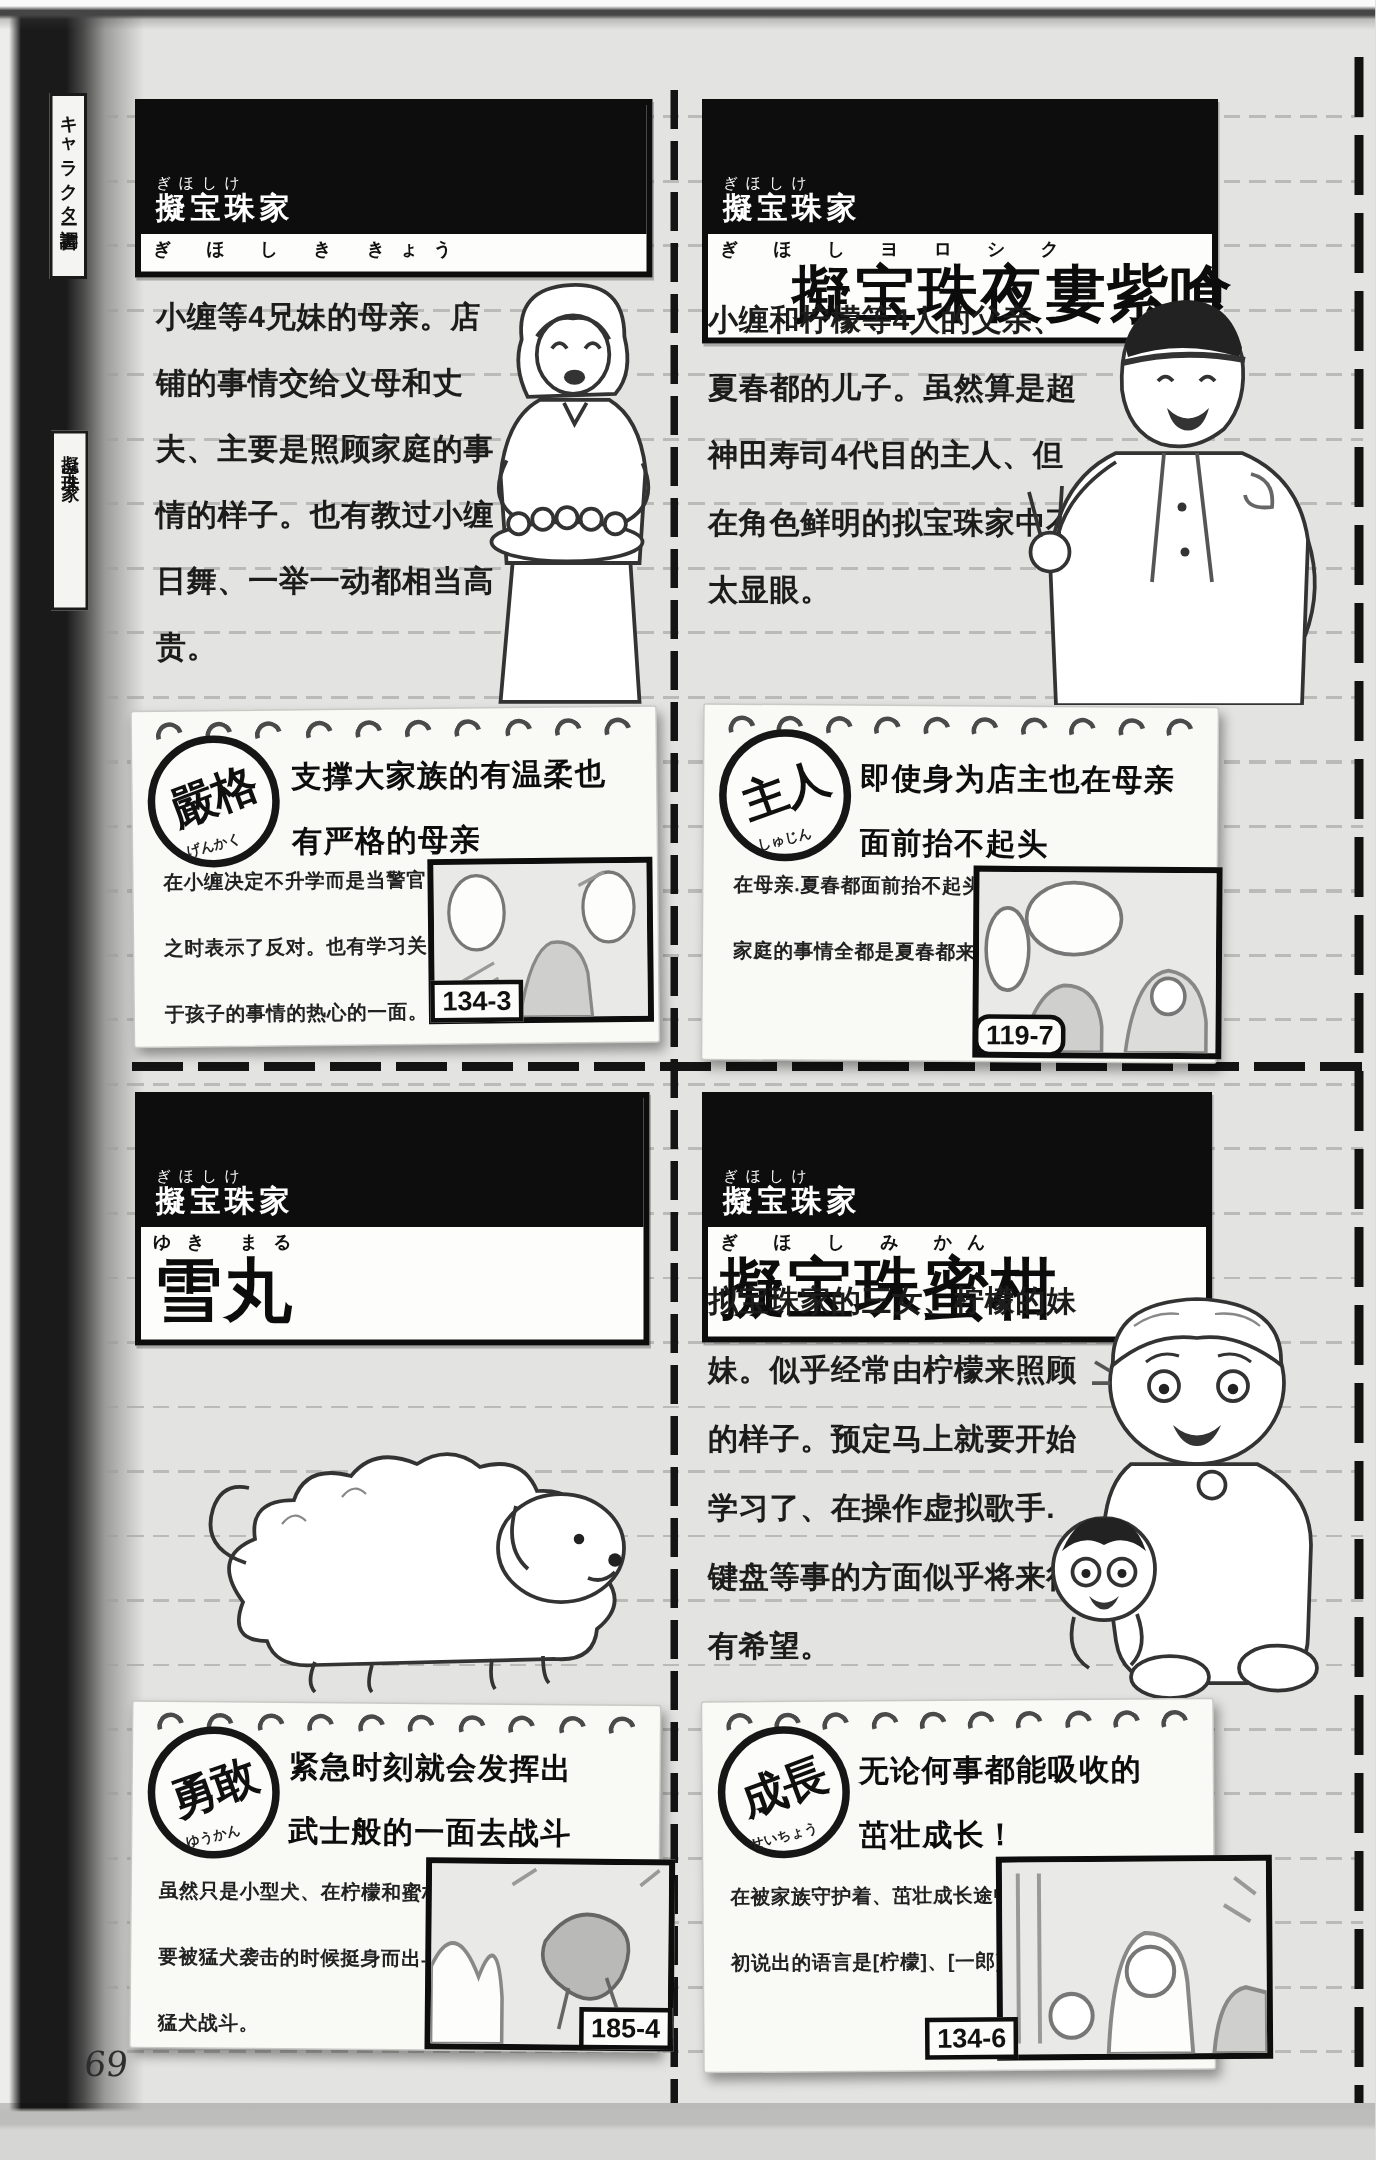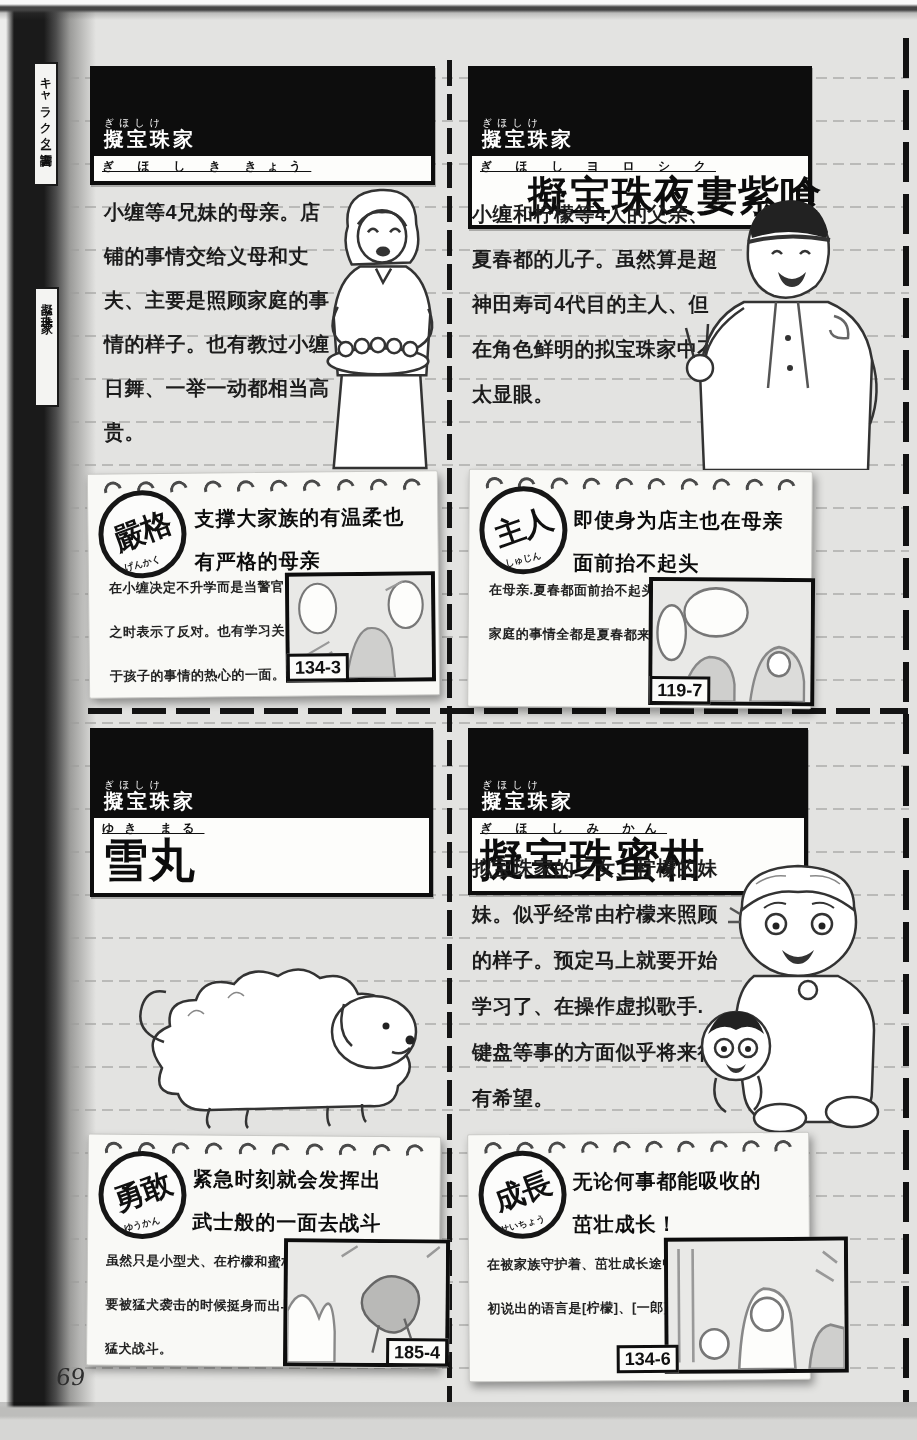--- a/index.html
+++ b/index.html
@@ -34,21 +34,21 @@
   .pagenum{position:absolute;left:56px;top:1364px;z-index:7;font-family:"DejaVu Serif",serif;
     font-size:23px;color:#2e2e2e;transform:skewX(-6deg);}
 
   
   .tblock{position:absolute;border:4px solid #0d0d0d;background:#fdfdfb;z-index:3;
     box-shadow:1px 2px 0 rgba(0,0,0,.25);}
   .fam{background:#0d0d0d;color:#fff;padding:3px 10px 5px;}
   .fam-furi{display:block;font-size:10px;letter-spacing:5px;line-height:11px;margin-top:44px;}
   .fam-name{display:block;font-size:20px;font-weight:900;letter-spacing:3px;line-height:23px;}
   .nm{padding:3px 8px 7px;}
-  .nm-furi{display:block;font-size:12px;font-weight:700;letter-spacing:10px;line-height:15px;color:#111;text-decoration:underline;}
+  .nm-furi{display:block;font-size:12px;font-weight:700;letter-spacing:10px;line-height:15px;color:#111;}
   .nm-txt{display:block;font-weight:900;letter-spacing:1px;line-height:1.08;color:#0c0c0c;
     font-family:"DejaVu Serif",serif;white-space:nowrap;}
   .b0{left:90px;top:66px;width:337px;}  .b0 .nm-txt{font-size:46px;}
   .b1{left:468px;top:66px;width:336px;} .b1 .nm-txt{font-size:41px;margin-left:48px;}
   .b2{left:90px;top:728px;width:335px;} .b2 .nm-txt{font-size:46px;}
   .b3{left:468px;top:728px;width:332px;}.b3 .nm-txt{font-size:44px;}
 
   
   .desc{position:absolute;font-weight:700;color:#1c1c1c;letter-spacing:.5px;z-index:3;}
   .d0{left:104px;top:190px;width:228px;font-size:20px;line-height:44px;}
@@ -90,21 +90,21 @@
   .n2 .note-body{left:18px;top:104px;width:190px;}
   .n3 .note-body{left:18px;top:108px;width:224px;}
   .thumb{position:absolute;border:4px solid #0d0d0d;background:#e7e7e5;}
   .n0 .thumb{left:196px;top:100px;width:142px;height:102px;}
   .n1 .thumb{left:180px;top:106px;width:158px;height:120px;}
   .n2 .thumb{left:196px;top:102px;width:158px;height:120px;}
   .n3 .thumb{left:195px;top:104px;width:176px;height:128px;}
   .thumb svg{position:absolute;left:0;top:0;width:100%;height:100%;}
   .pageref{position:absolute;background:#fcfcfa;border:3px solid #0e0e0e;font-size:18px;
     font-weight:900;line-height:22px;padding:0 5px;color:#111;z-index:2;}
-  .n0 .pageref{left:-3px;bottom:-3px;} .n1 .pageref{left:-3px;bottom:-3px;}
+  .n0 .pageref{left:-3px;bottom:-3px;} .n1 .pageref{left:-3px;bottom:-3px;border-radius:10px;}
   .n2 .pageref{right:-3px;bottom:-3px;} .n3 .pageref{left:-52px;bottom:-3px;}
 </style>
 </head>
 <body>
 
 <div id="page">
 
   <div class="rules"></div>
   <div class="spine"></div>
   <div class="col-div"></div>

